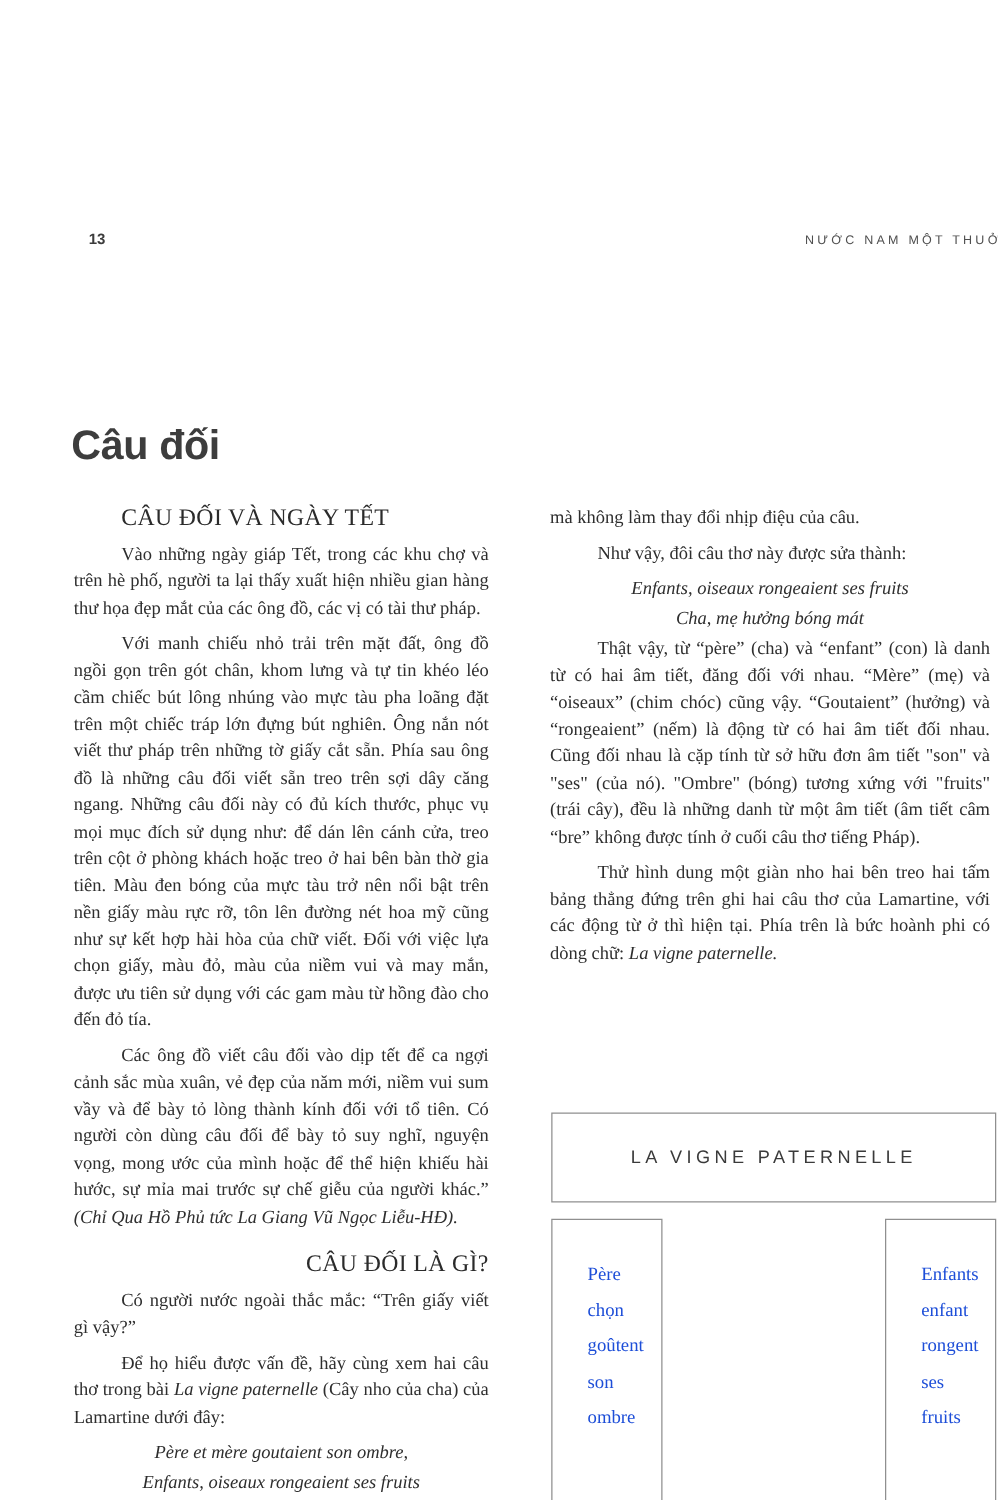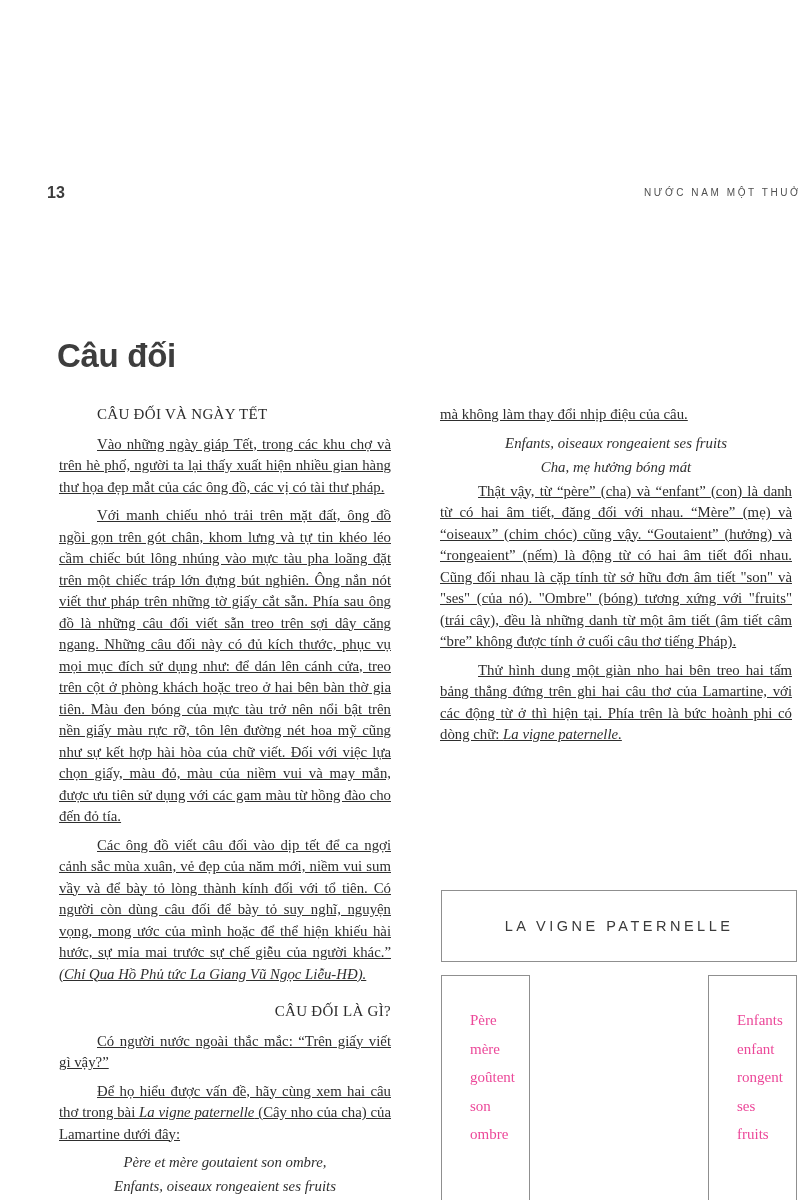--- a/index.html
+++ b/index.html
@@ -4,48 +4,48 @@
 <style>
   * { margin:0; padding:0; box-sizing:border-box; }
   html,body { background:#ffffff; }
   .page {
     position:relative; width:798px; height:1200px;
     background:#ffffff; overflow:hidden;
     font-family:"Liberation Serif","DejaVu Serif",serif;
     color:#2e2e2e;
   }
   .pagenum {
-    position:absolute; left:47px; top:184px;
+    position:absolute; left:71px; top:184px;
     font-family:"Liberation Sans","DejaVu Sans",sans-serif;
-    font-size:16px; font-weight:600; color:#3c3c3c;
+    font-size:12px; font-weight:600; color:#3c3c3c;
   }
   .runhead {
     position:absolute; left:644px; top:187px;
     font-family:"Liberation Sans","DejaVu Sans",sans-serif;
     font-size:10px; letter-spacing:2.6px; color:#4f4f4f;
     white-space:nowrap;
   }
   .title {
     position:absolute; left:57px; top:337px;
     font-family:"Liberation Sans","DejaVu Sans",sans-serif;
     font-size:33px; font-weight:600; letter-spacing:-0.3px; color:#3d3d3d;
   }
   .col {
     position:absolute; top:396px;
     font-size:14.8px; line-height:21.5px; text-align:justify;
     padding-top:8px;
   }
   .col-left  { left:59px;  width:332px; }
   .col-right { left:440px; width:352px; }
   .subhead {
-    font-size:15px; letter-spacing:0.3px; color:#2b2b2b;
+    font-size:19px; letter-spacing:0.3px; color:#2b2b2b;
     text-indent:38px; margin-bottom:8px; text-align:left;
   }
   .subhead.mt { margin-top:16px;text-align:right; }
-  .para { margin-bottom:7px;text-decoration:underline; }
+  .para { margin-bottom:7px; }
   .indent { text-indent:38px; }
   .noindent { text-indent:0; }
   .verse {
     text-align:center; font-style:italic; text-indent:0;
     line-height:20px; margin:3px 0 4px 0;
   }
   .box {
     position:absolute; border:1px solid #8f8f8f; background:#ffffff;
   }
   .title-box {
@@ -55,21 +55,21 @@
   .title-box span {
     font-family:"Liberation Sans","DejaVu Sans",sans-serif;
     font-size:14.5px; letter-spacing:3.5px; color:#3a3a3a;
   }
   .vbox {
     width:89px; height:238px; top:975px;
     padding:30px 0 0 28px; font-size:15px;
   }
   .vbox-left  { left:441px; }
   .vbox-right { left:708px; }
-  .vbox .word { display:block; line-height:28.5px; color:#ec4899; }
+  .vbox .word { display:block; line-height:28.5px; color:#1d4ed8; }
   i { font-style:italic; }
 </style>
 </head>
 <body>
 
 <div class="page">
 
   <div class="pagenum">13</div>
   <div class="runhead">NƯỚC NAM MỘT THUỞ</div>
   <div class="title">Câu đối</div>
@@ -82,33 +82,34 @@
     <div class="subhead mt">CÂU ĐỐI LÀ GÌ?</div>
     <p class="para indent">Có người nước ngoài thắc mắc: “Trên giấy viết gì vậy?”</p>
     <p class="para indent"><span>Để họ hiểu được vấn đề, hãy cùng xem hai câu thơ trong bài </span><i>La vigne paternelle</i><span> (Cây nho của cha) của Lamartine dưới đây:</span></p>
     <p class="verse">Père et mère goutaient son ombre,</p>
     <p class="verse">Enfants, oiseaux rongeaient ses fruits</p>
 
   </div>
 
   <div class="col col-right">
     <p class="para noindent">mà không làm thay đổi nhịp điệu của câu.</p>
+    <p class="para indent">Như vậy, đôi câu thơ này được sửa thành:</p>
     <p class="verse">Enfants, oiseaux rongeaient ses fruits</p>
     <p class="verse">Cha, mẹ hưởng bóng mát</p>
     <p class="para indent">Thật vậy, từ “père” (cha) và “enfant” (con) là danh từ có hai âm tiết, đăng đối với nhau. “Mère” (mẹ) và “oiseaux” (chim chóc) cũng vậy. “Goutaient” (hưởng) và “rongeaient” (nếm) là động từ có hai âm tiết đối nhau. Cũng đối nhau là cặp tính từ sở hữu đơn âm tiết "son" và "ses" (của nó). "Ombre" (bóng) tương xứng với "fruits" (trái cây), đều là những danh từ một âm tiết (âm tiết câm “bre” không được tính ở cuối câu thơ tiếng Pháp).</p>
     <p class="para indent"><span>Thử hình dung một giàn nho hai bên treo hai tấm bảng thẳng đứng trên ghi hai câu thơ của Lamartine, với các động từ ở thì hiện tại. Phía trên là bức hoành phi có dòng chữ: </span><i>La vigne paternelle.</i></p>
   </div>
 
   <div class="box title-box">
     <span>LA VIGNE PATERNELLE</span>
   </div>
 
   <div class="box vbox vbox-left">
     <span class="word">Père</span>
-    <span class="word">mère</span>
+    <span class="word">chọn</span>
     <span class="word">goûtent</span>
     <span class="word">son</span>
     <span class="word">ombre</span>
   </div>
 
   <div class="box vbox vbox-right">
     <span class="word">Enfants</span>
     <span class="word">enfant</span>
     <span class="word">rongent</span>
     <span class="word">ses</span>

